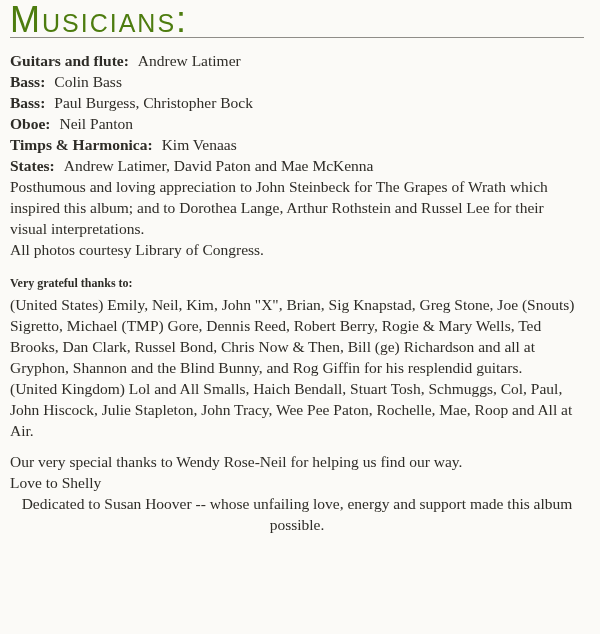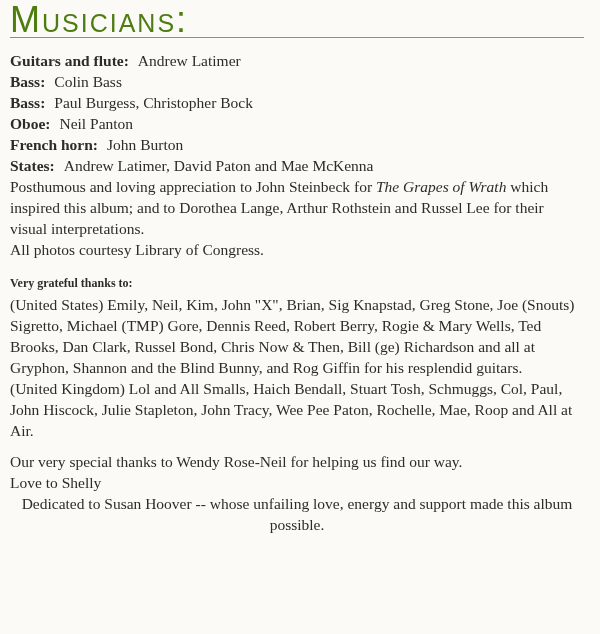--- a/index.html
+++ b/index.html
@@ -54,21 +54,21 @@
   .thanks-block { margin-top: 13px; }
   .thanks-heading {
     font-weight: bold;
     margin: 0;
     font-size: 12px;
     line-height: 21px;
   }
   .thanks-uk { margin-top: 4px; }
   .special-block { margin-top: 10px; }
   .dedication { margin-top: 10px; text-align: center; }
-  .italic { font-style: italic; }
+  .italic { }
 </style>
 </head>
 <body>
 
 <header class="page-header">
   <h1 class="page-title">Musicians:</h1>
   <hr class="title-rule">
 </header>
 
 <section class="credits">
@@ -78,21 +78,21 @@
   <div class="credit-row">
     <span class="credit-label">Bass:</span><span class="credit-value">Colin Bass</span>
   </div>
   <div class="credit-row">
     <span class="credit-label">Bass:</span><span class="credit-value">Paul Burgess, Christopher Bock</span>
   </div>
   <div class="credit-row">
     <span class="credit-label">Oboe:</span><span class="credit-value">Neil Panton</span>
   </div>
   <div class="credit-row">
-    <span class="credit-label">French horn:</span><span class="credit-value">John Burton</span>
+    <span class="credit-label">Timps &amp; Harmonica:</span><span class="credit-value">Kim Venaas</span>
   </div>
   <div class="credit-row">
     <span class="credit-label">States:</span><span class="credit-value">Andrew Latimer, David Paton and Mae McKenna</span>
   </div>
 </section>
 
 <p class="para appreciation"><span>Posthumous and loving appreciation to John Steinbeck for </span><span class="italic">The Grapes of Wrath</span><span> which inspired this album; and to Dorothea Lange, Arthur Rothstein and Russel Lee for their visual interpretations.</span></p>
 
 <p class="para photos-note">All photos courtesy Library of Congress.</p>
 

